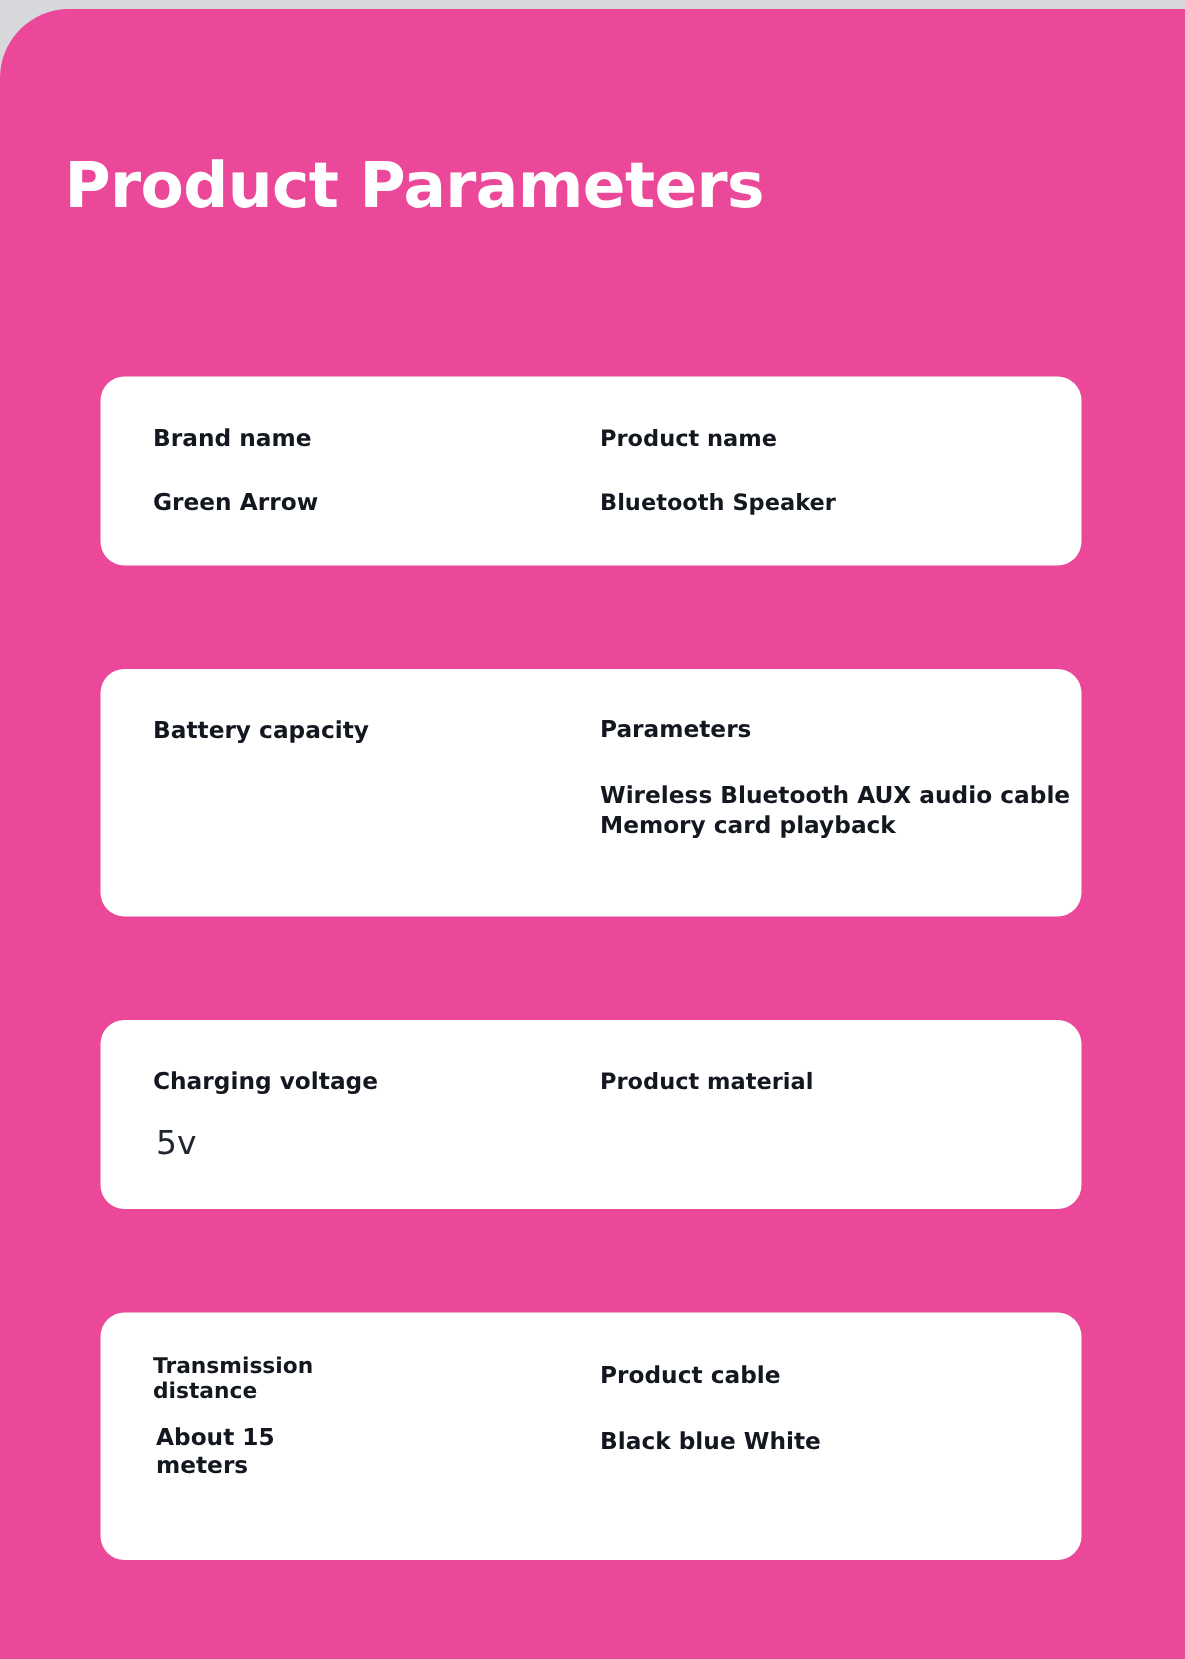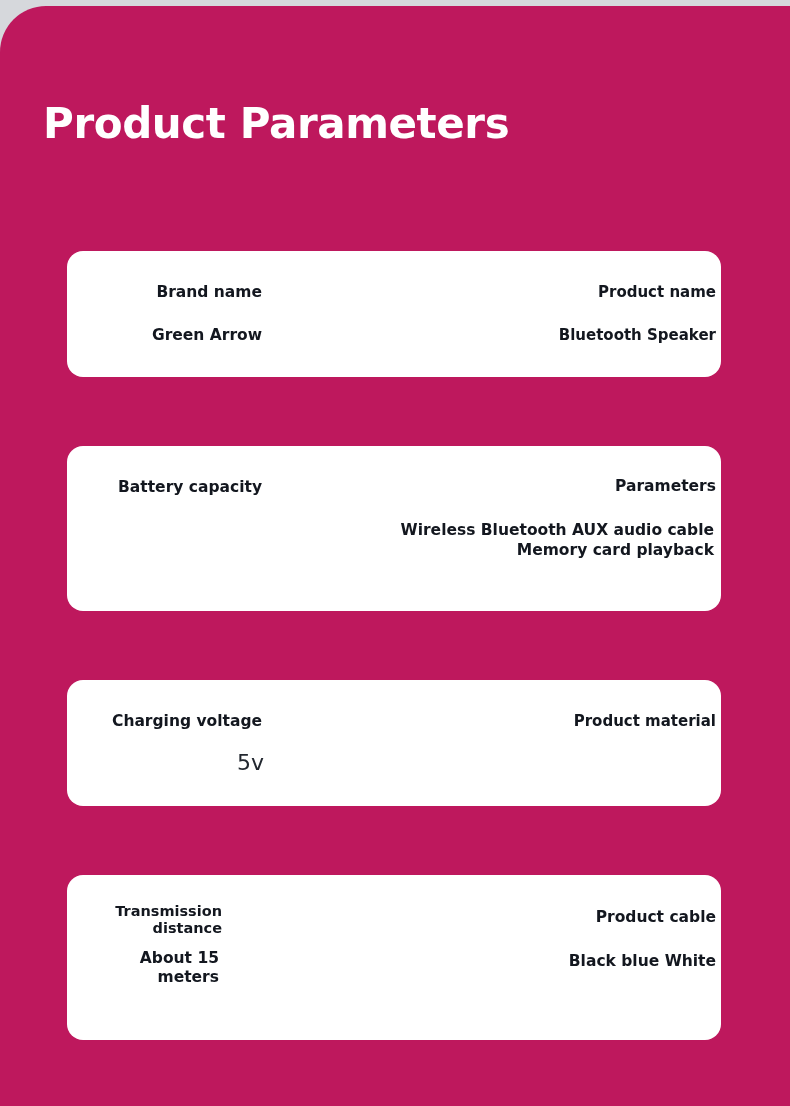--- a/index.html
+++ b/index.html
@@ -15,21 +15,21 @@
     position: relative;
   }
 
   
   #page-panel {
     position: absolute;
     left: 0;
     top: 6px;
     width: 790px;
     height: 1100px;
-    background: #be185d;
+    background: #ec4899;
     border-top-left-radius: 46px;
     overflow: hidden;
   }
 
   
   #page-title {
     position: absolute;
     left: 43px;
     top: 96px;
     font-size: 42px;
@@ -57,21 +57,20 @@
     box-sizing: border-box;
     padding: 0;
   }
   .param-card:last-child { margin-bottom: 0; }
 
   .card-h126 { height: 126px; }
   .card-h131 { height: 165px; }
 
   .cell {
     position: absolute;
-    text-align: right;
   }
 
   
   .col-left  { left: 35px; }
   
   .col-right { left: 333px; }
 
   .lbl-row { top: 33px; }
   .val-row { top: 76px; }
 

